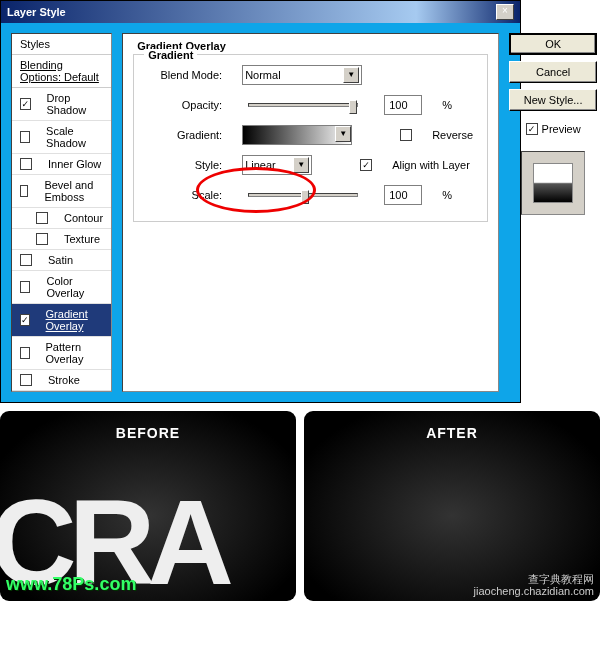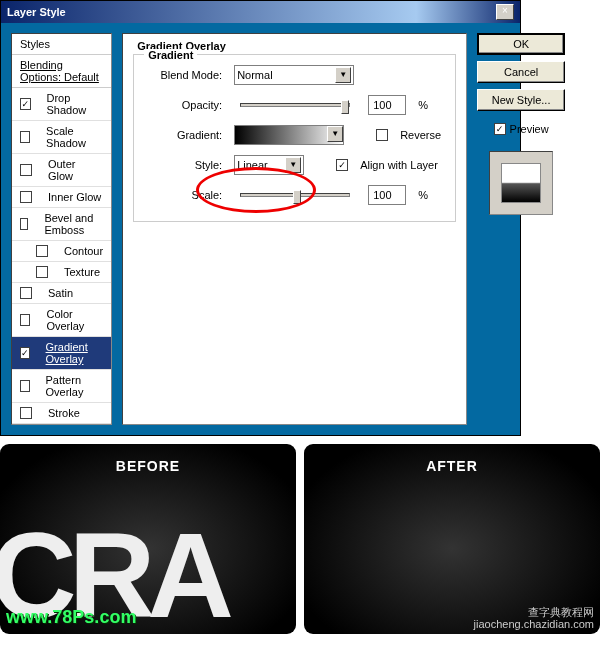--- a/index.html
+++ b/index.html
@@ -1,36 +1,36 @@
 <!DOCTYPE html>
 <html><head>
 <meta charset="utf-8">
 <style>
 * { box-sizing: border-box; margin: 0; padding: 0; font-family: Tahoma, sans-serif; font-size: 11px; }
 body { background: #fff; }
-.dialog { width: 521px; background: #0369a1; border: 1px solid #000; }
+.dialog { width: 521px; background: #0ea5e9; border: 1px solid #000; }
 .titlebar { background: linear-gradient(to right, #0a246a, #a6caf0 80%, #0a246a); color: #fff; padding: 4px 6px; display: flex; align-items: center; justify-content: space-between; height: 22px; }
 .titlebar-title { font-weight: bold; }
 .close-btn { width: 18px; height: 16px; background: #d4d0c8; border: 1px solid #fff; border-right-color: #404040; border-bottom-color: #404040; text-align: center; line-height: 12px; font-family: Arial; font-size: 10px; cursor: pointer; }
 .dialog-body { display: flex; padding: 10px; gap: 10px; }
 .styles-panel { width: 150px; background: #fff; border: 1px solid #888; border-top-color: #404040; border-left-color: #404040; }
 .styles-header { padding: 4px 8px; border-bottom: 1px solid #ccc; }
 .styles-blending { padding: 4px 8px; border-bottom: 1px solid #ccc; text-decoration: underline; cursor: pointer; }
 .style-item { padding: 4px 8px; border-bottom: 1px solid #e0e0e0; display: flex; align-items: center; gap: 16px; cursor: pointer; }
 .style-item.indent { padding-left: 24px; }
 .style-item.selected { background: #1f3a7a; color: #fff; }
 .checkbox { width: 12px; height: 12px; border: 1px solid #404040; background: #fff; display: inline-flex; align-items: center; justify-content: center; font-size: 9px; line-height: 1; }
 .checkbox.checked::after { content: "✓"; color: #000; }
 .style-item.selected .style-label { text-decoration: underline; }
 .main-panel { flex: 1; background: #fff; border: 1px solid #888; border-top-color: #404040; border-left-color: #404040; padding: 6px 10px 10px 10px; }
 .group-title { font-weight: bold; margin-left: 4px; }
 .fieldset { border: 1px solid #ccc; padding: 10px 14px 16px 14px; margin-top: 2px; }
 .fieldset-label { font-weight: bold; position: relative; top: -16px; left: -4px; background: #fff; padding: 0 4px; display: inline-block; }
 .fieldset-inner { margin-top: -12px; position: relative; }
-.row { display: flex; align-items: center; margin-bottom: 10px; gap: 12px; }
+.row { display: flex; align-items: center; margin-bottom: 10px; gap: 20px; }
 .row-label { width: 74px; text-align: right; }
 .select { border: 1px solid #7f7f7f; background: #fff; height: 20px; padding: 1px 2px; display: inline-flex; align-items: center; justify-content: space-between; }
 .select-arrow { width: 16px; height: 16px; background: #d4d0c8; border: 1px solid #fff; border-right-color: #404040; border-bottom-color: #404040; text-align: center; font-size: 8px; line-height: 14px; margin-left: 4px; }
 .slider { width: 110px; height: 4px; background: #d4d0c8; border: 1px solid #808080; border-top-color: #404040; border-left-color: #404040; position: relative; display: inline-block; margin: 0 6px; }
 .slider-thumb { position: absolute; top: -4px; width: 8px; height: 14px; background: #d4d0c8; border: 1px solid #fff; border-right-color: #404040; border-bottom-color: #404040; }
 .num-input { width: 38px; height: 20px; border: 1px solid #7f7f7f; background: #fff; padding: 2px 4px; text-align: left; }
 .gradient-swatch { width: 110px; height: 20px; border: 1px solid #7f7f7f; background: linear-gradient(to right, #000, #fff); display: inline-flex; justify-content: flex-end; }
 .angle-dial { width: 32px; height: 32px; border: 1px solid #888; border-radius: 50%; background: #fff; position: relative; display: inline-block; }
 .angle-line { position: absolute; width: 1px; height: 14px; background: #000; left: 50%; top: 50%; transform-origin: top center; transform: rotate(0deg); }
 .highlight-ellipse { position: absolute; border: 3px solid #e00; border-radius: 50%; width: 120px; height: 46px; left: 48px; top: 102px; pointer-events: none; }
@@ -65,24 +65,20 @@
           <div class="style-item">
             <span class="checkbox checked"></span>
             <span class="style-label">Drop Shadow</span>
           </div>
           <div class="style-item">
             <span class="checkbox"></span>
             <span class="style-label">Scale Shadow</span>
           </div>
           <div class="style-item">
             <span class="checkbox"></span>
-            <span class="style-label">Outer Glow</span>
-          </div>
-          <div class="style-item">
-            <span class="checkbox"></span>
             <span class="style-label">Inner Glow</span>
           </div>
           <div class="style-item">
             <span class="checkbox"></span>
             <span class="style-label">Bevel and Emboss</span>
           </div>
           <div class="style-item indent">
             <span class="checkbox"></span>
             <span class="style-label">Contour</span>
           </div>

